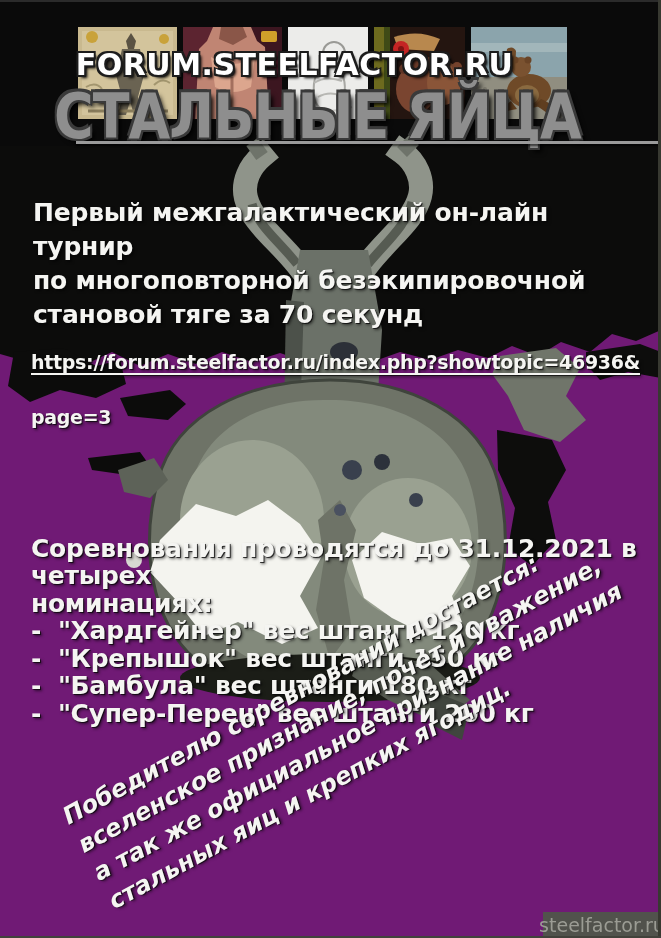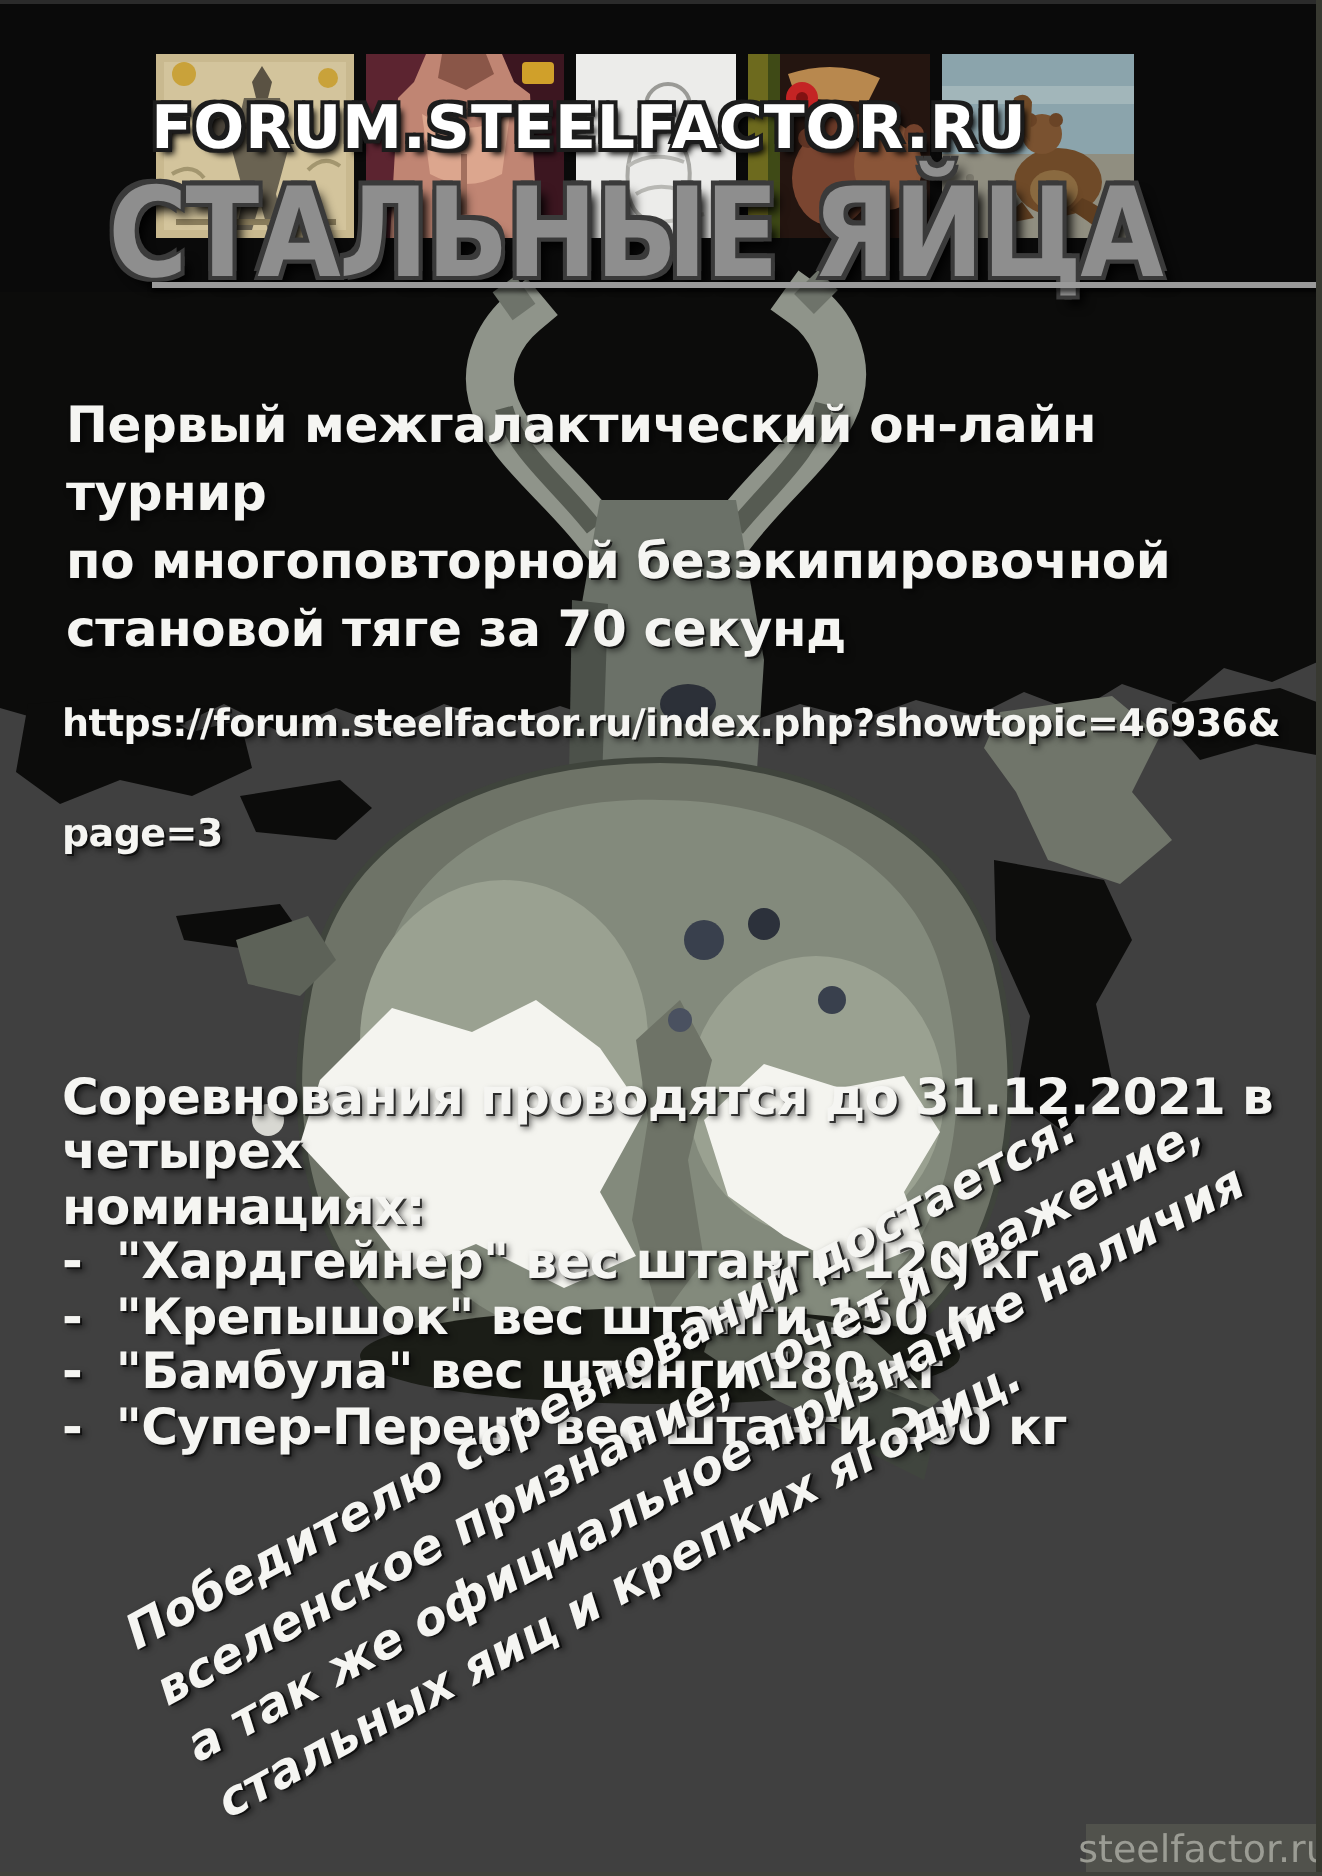--- a/index.html
+++ b/index.html
@@ -1,18 +1,18 @@
 <!DOCTYPE html>
 <html><head>
 <meta charset="utf-8">
 <style>
   html,body{margin:0;padding:0;background:#111;}
   .poster{
     position:relative;width:661px;height:938px;overflow:hidden;
-    background:#404040;font-family:"DejaVu Sans", sans-serif;
+    background:#701a75;font-family:"DejaVu Sans", sans-serif;
   }
   .edge{position:absolute;background:#32332c;z-index:9;}
   .edge.top{left:0;top:0;width:661px;height:2px;background:#2b2b2b;}
   .edge.right{right:0;top:0;width:3px;height:938px;background:#383931;}
   .edge.bottom{left:0;bottom:0;width:661px;height:2px;background:#41423b;}
 
   .header-band{position:absolute;left:0;top:0;width:661px;height:146px;background:#0a0a0a;z-index:1;}
   .bg-art{position:absolute;left:0;top:0;width:661px;height:938px;z-index:2;}
 
   .photo-row{position:absolute;left:78px;top:27px;display:flex;gap:6px;z-index:3;}
@@ -32,21 +32,21 @@
     text-shadow:-2px -2px 0 #3a3a3a, 2px -2px 0 #3a3a3a, -2px 2px 0 #3a3a3a,
                  2px 2px 0 #3a3a3a, 4px 4px 5px #000;
   }
   .title-underline{position:absolute;left:76px;top:141px;width:585px;height:3px;background:#9a9a9a;z-index:4;
     box-shadow:0 2px 2px rgba(0,0,0,.6);}
 
   .txt{color:#f5f5f2;font-weight:bold;white-space:pre-line;z-index:5;position:absolute;
     text-shadow:1px 1px 0 rgba(10,10,10,.75), 2px 2px 3px rgba(0,0,0,.55);}
   .intro{left:33px;top:196px;width:610px;font-size:25px;line-height:34px;letter-spacing:-0.2px;}
   .announce{left:31px;top:321px;width:620px;font-size:19px;line-height:27.5px;letter-spacing:-0.3px;}
-  .announce .url{display:block;white-space:pre;text-decoration-thickness:2px;text-underline-offset:4px;}
+  .announce .url{display:block;white-space:pre;text-decoration:underline;text-decoration-thickness:2px;text-underline-offset:4px;}
   .announce .url2{display:block;white-space:pre;}
   .nominations{left:31px;top:507px;width:620px;font-size:25px;line-height:27.5px;letter-spacing:-0.3px;}
   .nom-line{white-space:pre;}
 
   .prize{
     left:57px;top:804px;width:700px;font-size:24px;line-height:32px;
     font-style:italic;font-weight:bold;white-space:pre;
     transform:rotate(-28.5deg);transform-origin:0 0;
   }
 

